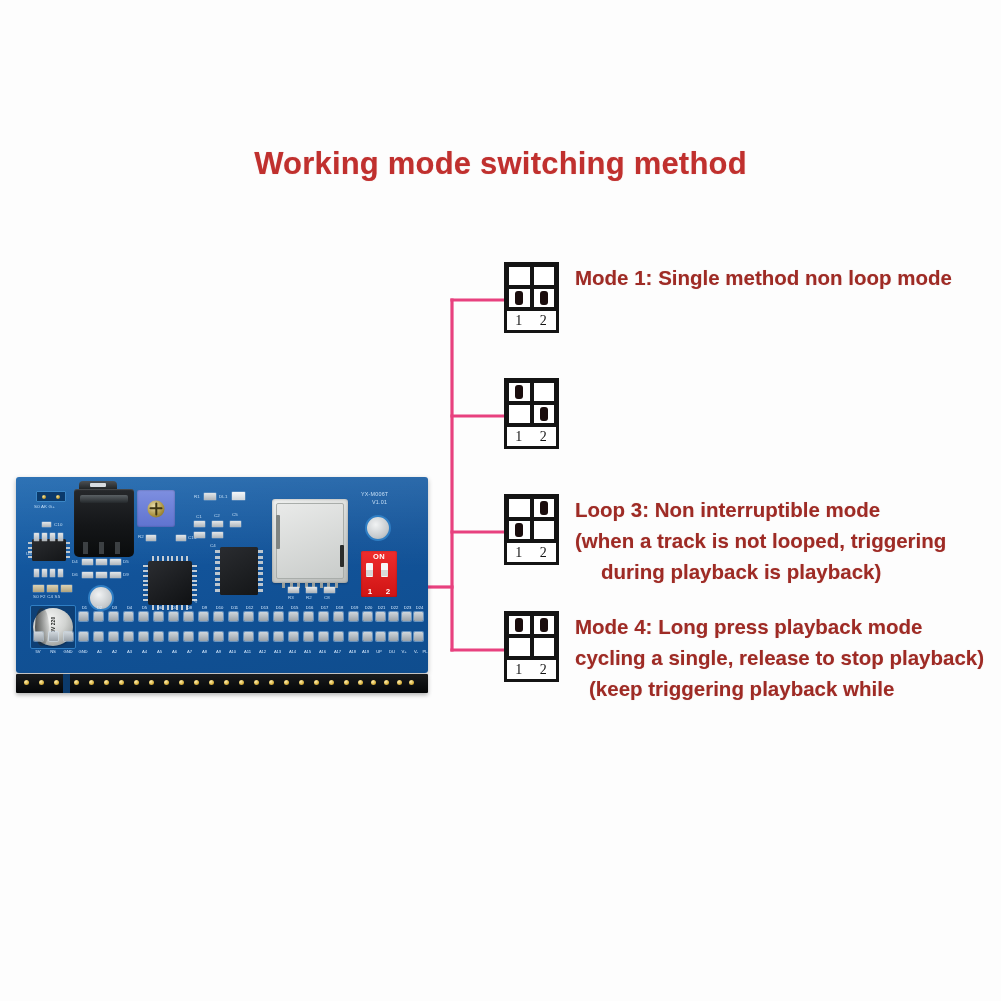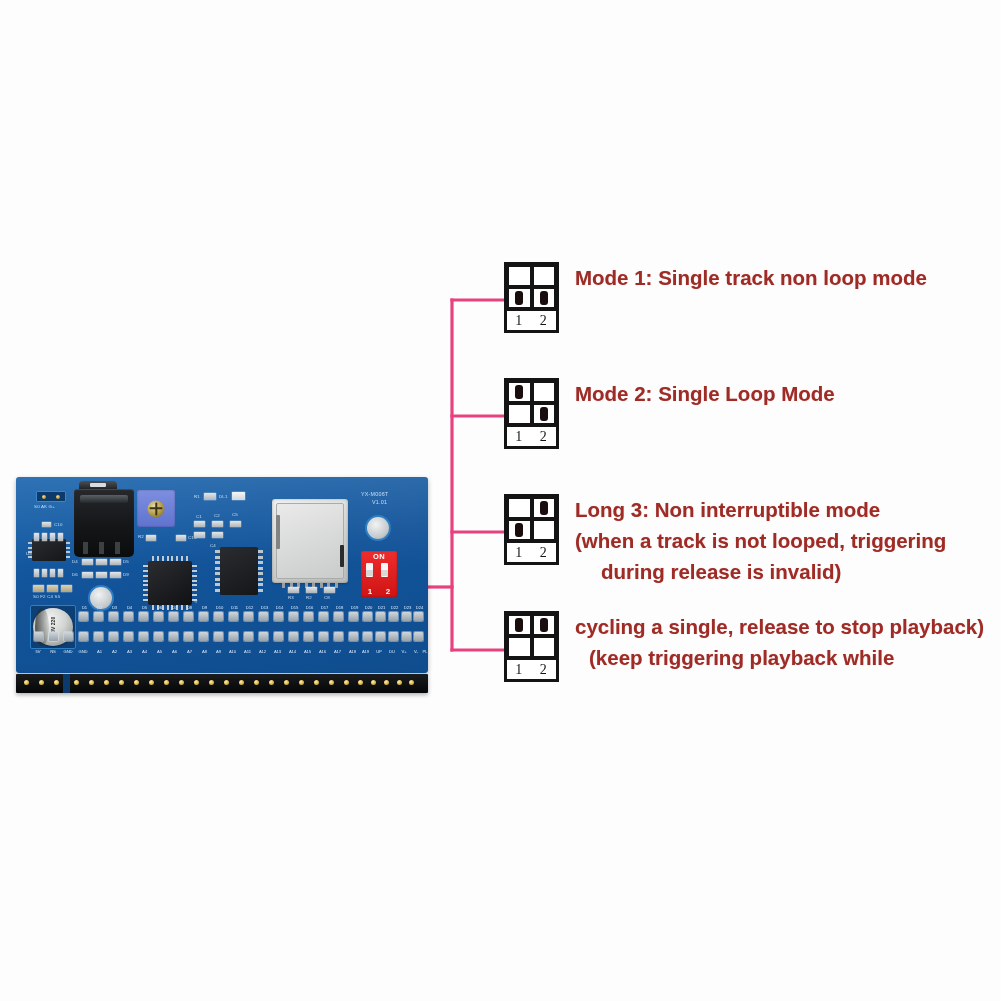--- a/index.html
+++ b/index.html
@@ -359,20 +359,21 @@
     top: 0; bottom: 0;
     width: 7px;
     background: #0b3a6b;
   }
 </style>
 </head>
 <body>
 
 <div id="page-root">
 
+  <div class="title">Working mode switching method</div>
 
   <svg class="bracket" viewBox="0 0 86 372" width="86" height="372" preserveAspectRatio="none">
     <g fill="none" stroke="#e8417f" stroke-width="3.2" stroke-linecap="square">
 
       <line x1="0" y1="305" x2="28" y2="305"></line>
 
       <line x1="28" y1="18" x2="28" y2="368"></line>
 
       <line x1="28" y1="18" x2="86" y2="18"></line>
       <line x1="28" y1="134" x2="86" y2="134"></line>
@@ -392,67 +393,64 @@
         <div class="dip-cell">
             <span class="lever"></span>
           </div>
       </div>
       <div class="dip-nums">
         <div class="dip-num">1</div>
         <div class="dip-num">2</div>
       </div>
     </div>
     <div class="mode-text">
-      <span class="ln">Mode 1: Single track non loop mode</span>
+      <span class="ln">Mode 1: Single method non loop mode</span>
     </div>
   </div>
 
   <div class="mode-row m2">
     <div class="dip">
       <div class="dip-grid">
         <div class="dip-cell">
             <span class="lever"></span>
           </div>
         <div class="dip-cell"></div>
         <div class="dip-cell"></div>
         <div class="dip-cell">
             <span class="lever"></span>
           </div>
       </div>
       <div class="dip-nums">
         <div class="dip-num">1</div>
         <div class="dip-num">2</div>
       </div>
     </div>
-    <div class="mode-text">
-      <span class="ln">Mode 2: Single Loop Mode</span>
-    </div>
   </div>
 
   <div class="mode-row m3">
     <div class="dip">
       <div class="dip-grid">
         <div class="dip-cell"></div>
         <div class="dip-cell">
             <span class="lever"></span>
           </div>
         <div class="dip-cell">
             <span class="lever"></span>
           </div>
         <div class="dip-cell"></div>
       </div>
       <div class="dip-nums">
         <div class="dip-num">1</div>
         <div class="dip-num">2</div>
       </div>
     </div>
     <div class="mode-text">
-      <span class="ln">Long 3: Non interruptible mode</span>
+      <span class="ln">Loop 3: Non interruptible mode</span>
       <span class="ln">(when a track is not looped, triggering</span>
-      <span class="ln ind2">during release is invalid)</span>
+      <span class="ln ind2">during playback is playback)</span>
     </div>
   </div>
 
   <div class="mode-row m4">
     <div class="dip">
       <div class="dip-grid">
         <div class="dip-cell">
             <span class="lever"></span>
           </div>
         <div class="dip-cell">
@@ -460,20 +458,21 @@
           </div>
         <div class="dip-cell"></div>
         <div class="dip-cell"></div>
       </div>
       <div class="dip-nums">
         <div class="dip-num">1</div>
         <div class="dip-num">2</div>
       </div>
     </div>
     <div class="mode-text">
+      <span class="ln">Mode 4: Long press playback mode</span>
       <span class="ln">cycling a single, release to stop playback)</span>
       <span class="ln ind1">(keep triggering playback while</span>
     </div>
   </div>
 
   <div class="board-wrap">
     <div class="pcb">
       <div class="sheen"></div>
 
       <div class="part hdr2" style="left:20px;top:14px;width:30px;height:11px;">

